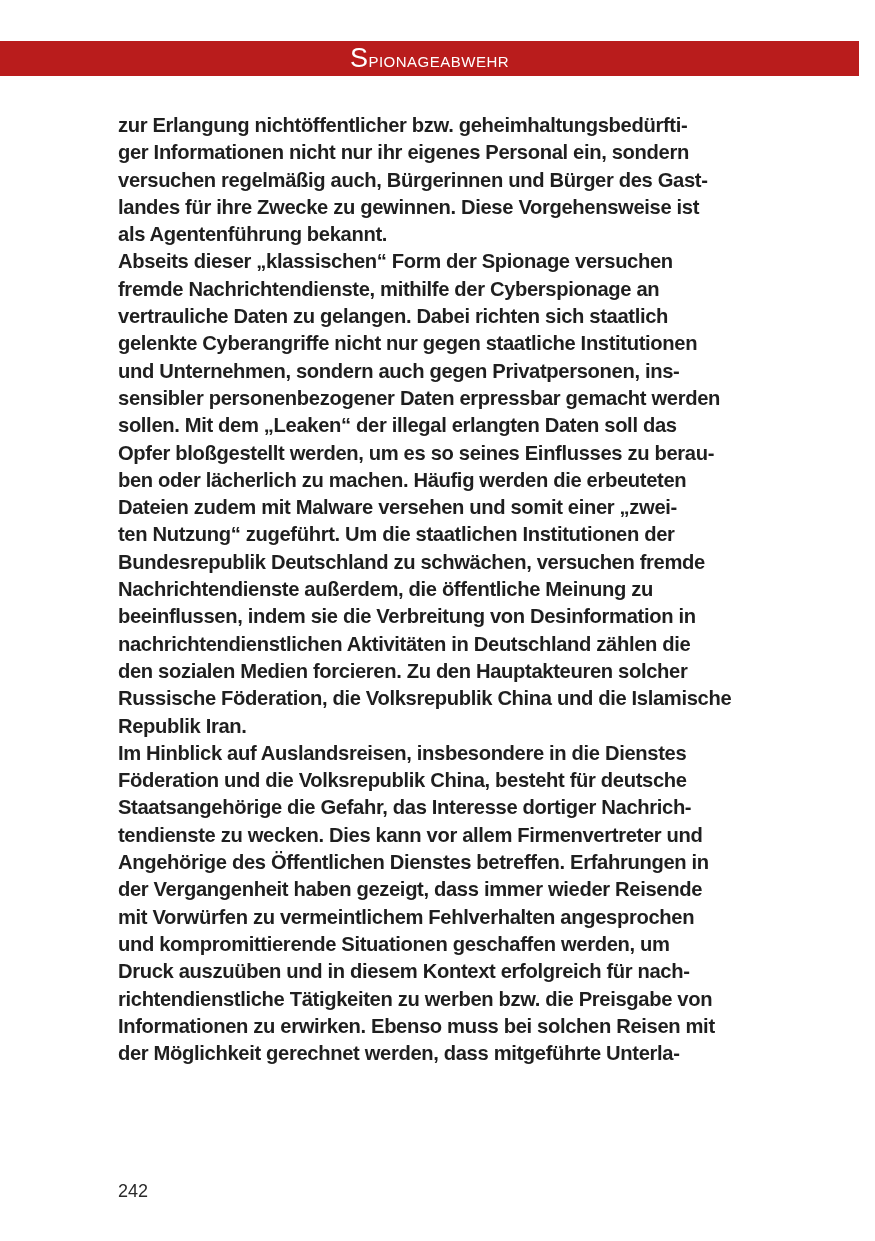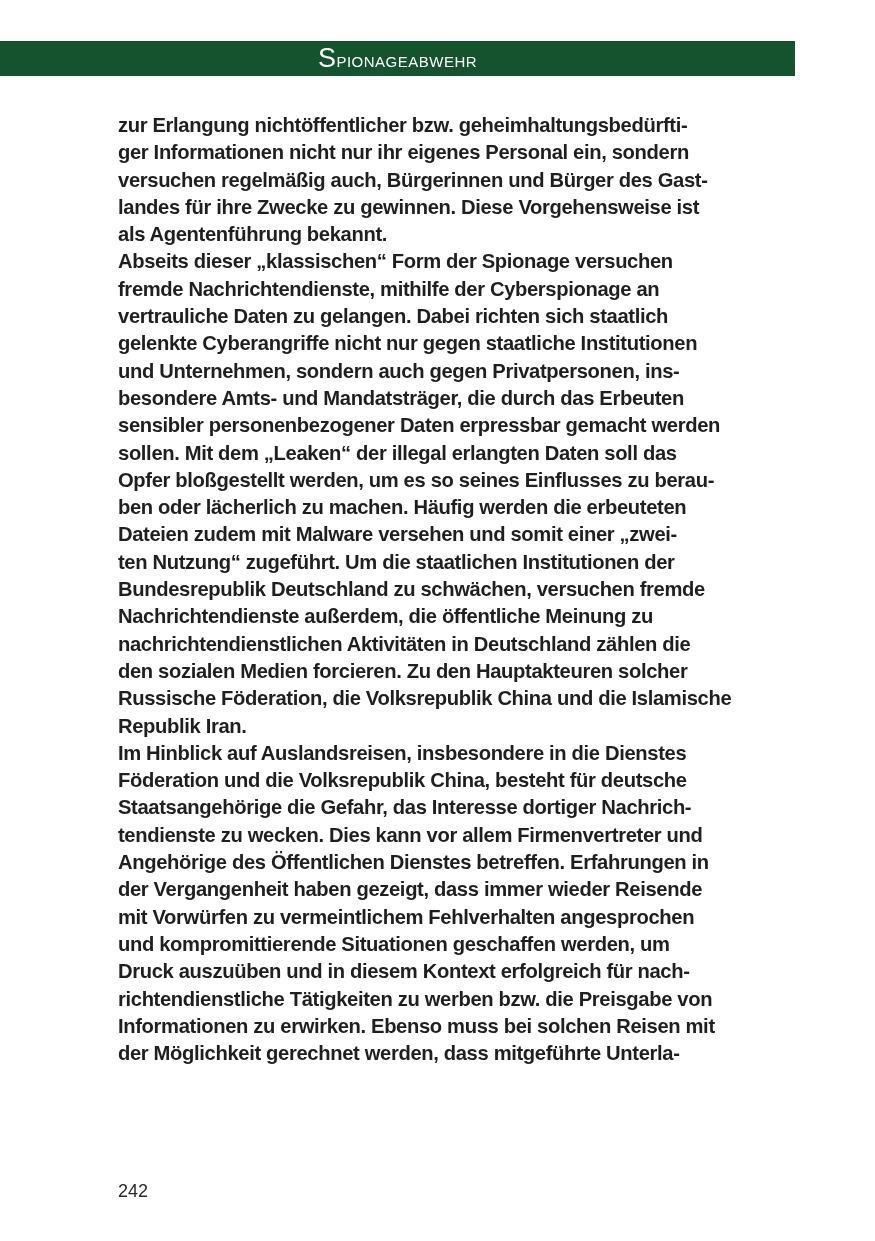--- a/index.html
+++ b/index.html
@@ -1,19 +1,19 @@
 <!DOCTYPE html>
 <html><head>
 <meta charset="utf-8">
 <style>
   html, body { margin: 0; padding: 0; background: #ffffff; }
   body { width: 875px; height: 1241px; position: relative; overflow: hidden;
          font-family: "Liberation Sans", "DejaVu Sans", sans-serif; color: #1f1f1f; }
-  .header-band { position: absolute; left: 0; top: 41px; width: 795px; height: 35px;
-                 background: #14532d; display: flex; align-items: center; justify-content: center; }
+  .header-band { position: absolute; left: 0; top: 41px; width: 859px; height: 35px;
+                 background: #b91c1c; display: flex; align-items: center; justify-content: center; }
   .header-title { color: #ffffff; font-size: 22px; letter-spacing: 0.5px; font-variant: small-caps;
                   text-transform: lowercase; line-height: 35px; }
   .header-title::first-letter { text-transform: uppercase; font-size: 27px; }
   .body-text { position: absolute; left: 118px; top: 112px; width: 650px;
                font-size: 20.2px; line-height: 27.3px; letter-spacing: -0.35px; }
   .para { margin: 0; font-weight: bold; }
   .line { display: block; white-space: nowrap; }
   .footer { position: absolute; left: 118px; top: 1181px; font-size: 18px; color: #2a2a2a;
             display: flex; }
   .page-number { width: 74px; }
@@ -32,29 +32,29 @@
     <span class="line">versuchen regelmäßig auch, Bürgerinnen und Bürger des Gast-</span>
     <span class="line">landes für ihre Zwecke zu gewinnen. Diese Vorgehensweise ist</span>
     <span class="line">als Agentenführung bekannt.</span>
   </p>
   <p class="para">
     <span class="line">Abseits dieser „klassischen“ Form der Spionage versuchen</span>
     <span class="line">fremde Nachrichtendienste, mithilfe der Cyberspionage an</span>
     <span class="line">vertrauliche Daten zu gelangen. Dabei richten sich staatlich</span>
     <span class="line">gelenkte Cyberangriffe nicht nur gegen staatliche Institutionen</span>
     <span class="line">und Unternehmen, sondern auch gegen Privatpersonen, ins-</span>
-    <span class="line">besondere Amts- und Mandatsträger, die durch das Erbeuten</span>
     <span class="line">sensibler personenbezogener Daten erpressbar gemacht werden</span>
     <span class="line">sollen. Mit dem „Leaken“ der illegal erlangten Daten soll das</span>
     <span class="line">Opfer bloßgestellt werden, um es so seines Einflusses zu berau-</span>
     <span class="line">ben oder lächerlich zu machen. Häufig werden die erbeuteten</span>
     <span class="line">Dateien zudem mit Malware versehen und somit einer „zwei-</span>
     <span class="line">ten Nutzung“ zugeführt. Um die staatlichen Institutionen der</span>
     <span class="line">Bundesrepublik Deutschland zu schwächen, versuchen fremde</span>
     <span class="line">Nachrichtendienste außerdem, die öffentliche Meinung zu</span>
+    <span class="line">beeinflussen, indem sie die Verbreitung von Desinformation in</span>
     <span class="line">nachrichtendienstlichen Aktivitäten in Deutschland zählen die</span>
     <span class="line">den sozialen Medien forcieren. Zu den Hauptakteuren solcher</span>
     <span class="line">Russische Föderation, die Volksrepublik China und die Islamische</span>
     <span class="line">Republik Iran.</span>
   </p>
   <p class="para">
     <span class="line">Im Hinblick auf Auslandsreisen, insbesondere in die Dienstes</span>
     <span class="line">Föderation und die Volksrepublik China, besteht für deutsche</span>
     <span class="line">Staatsangehörige die Gefahr, das Interesse dortiger Nachrich-</span>
     <span class="line">tendienste zu wecken. Dies kann vor allem Firmenvertreter und</span>

